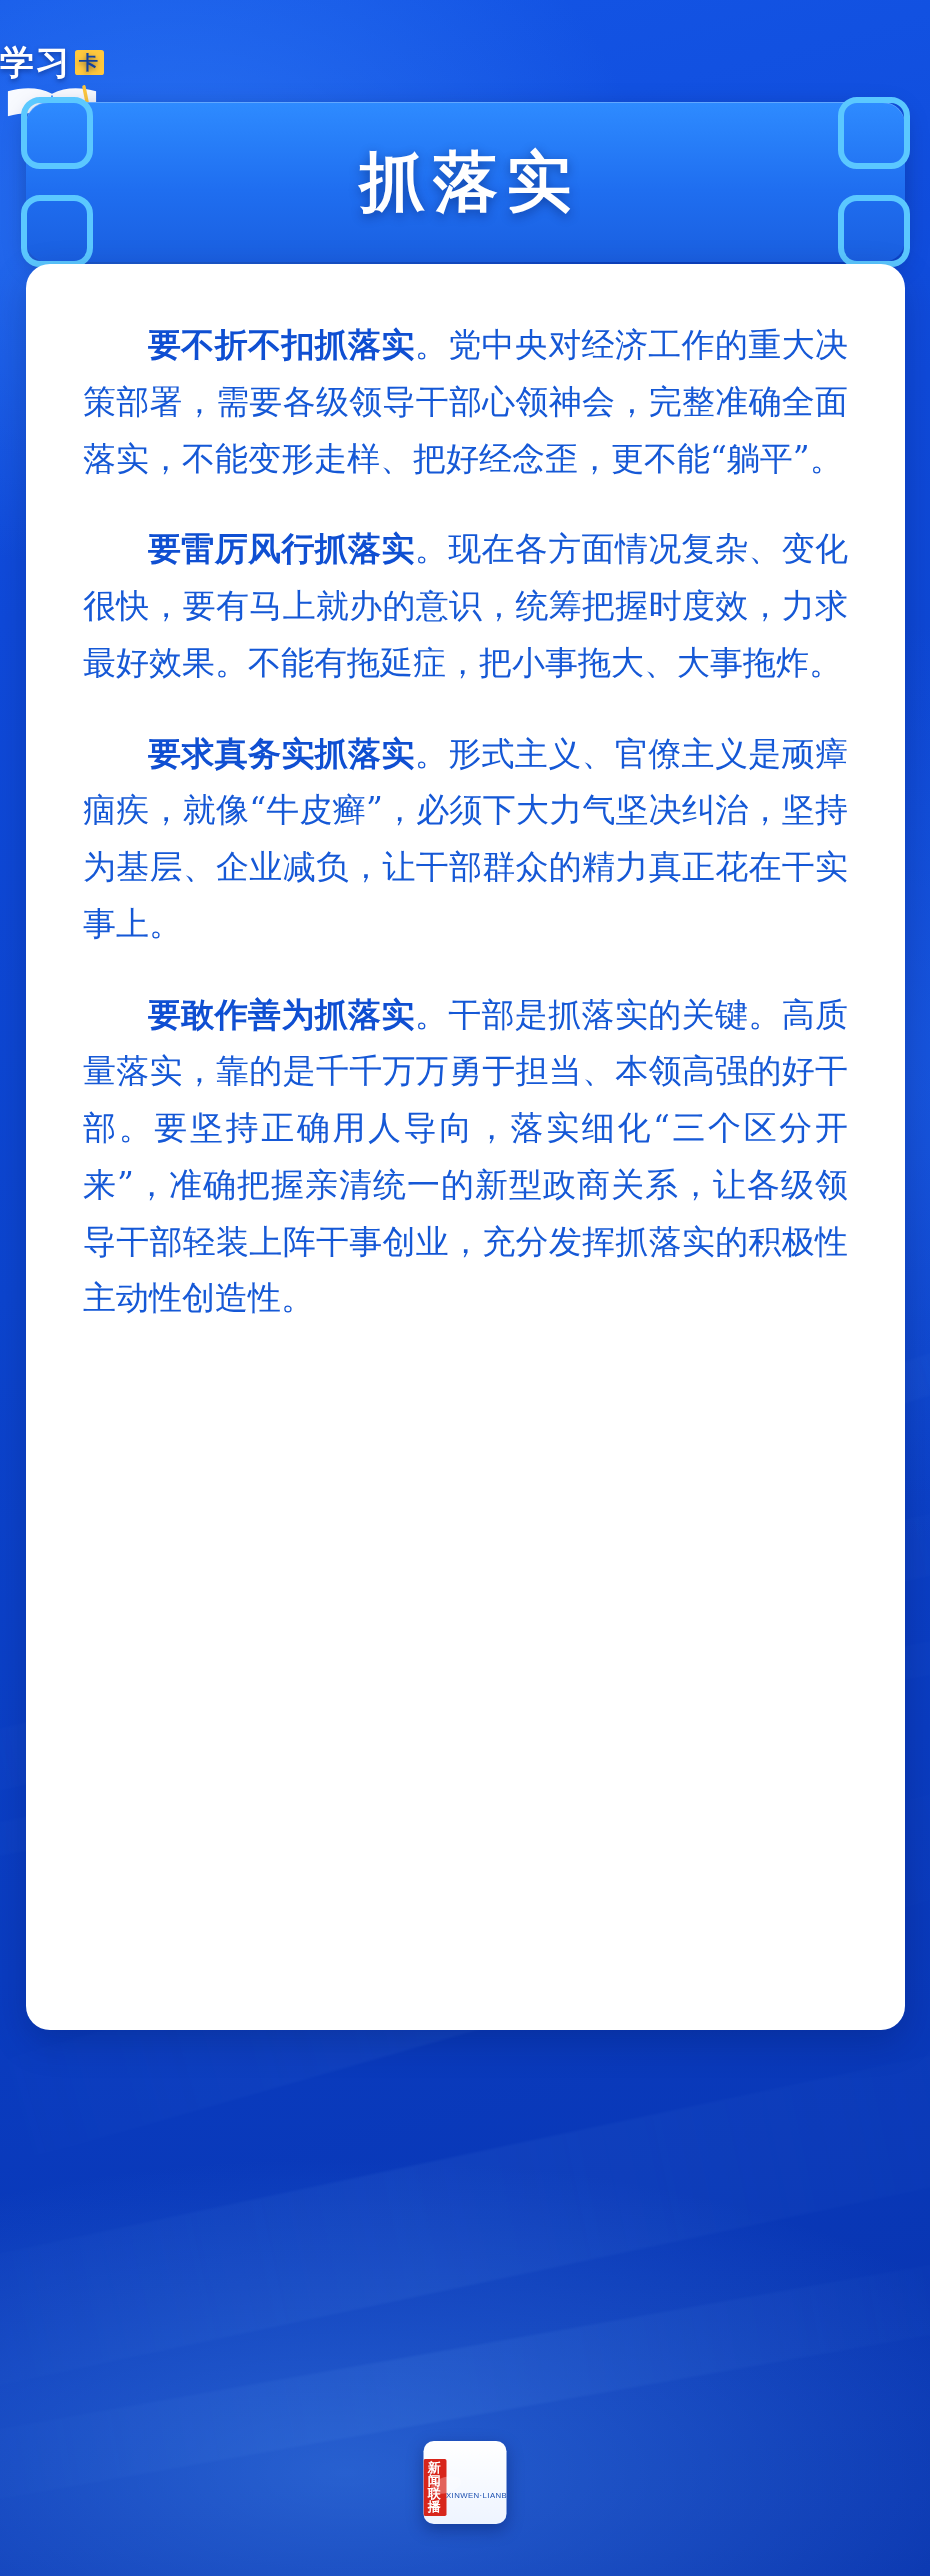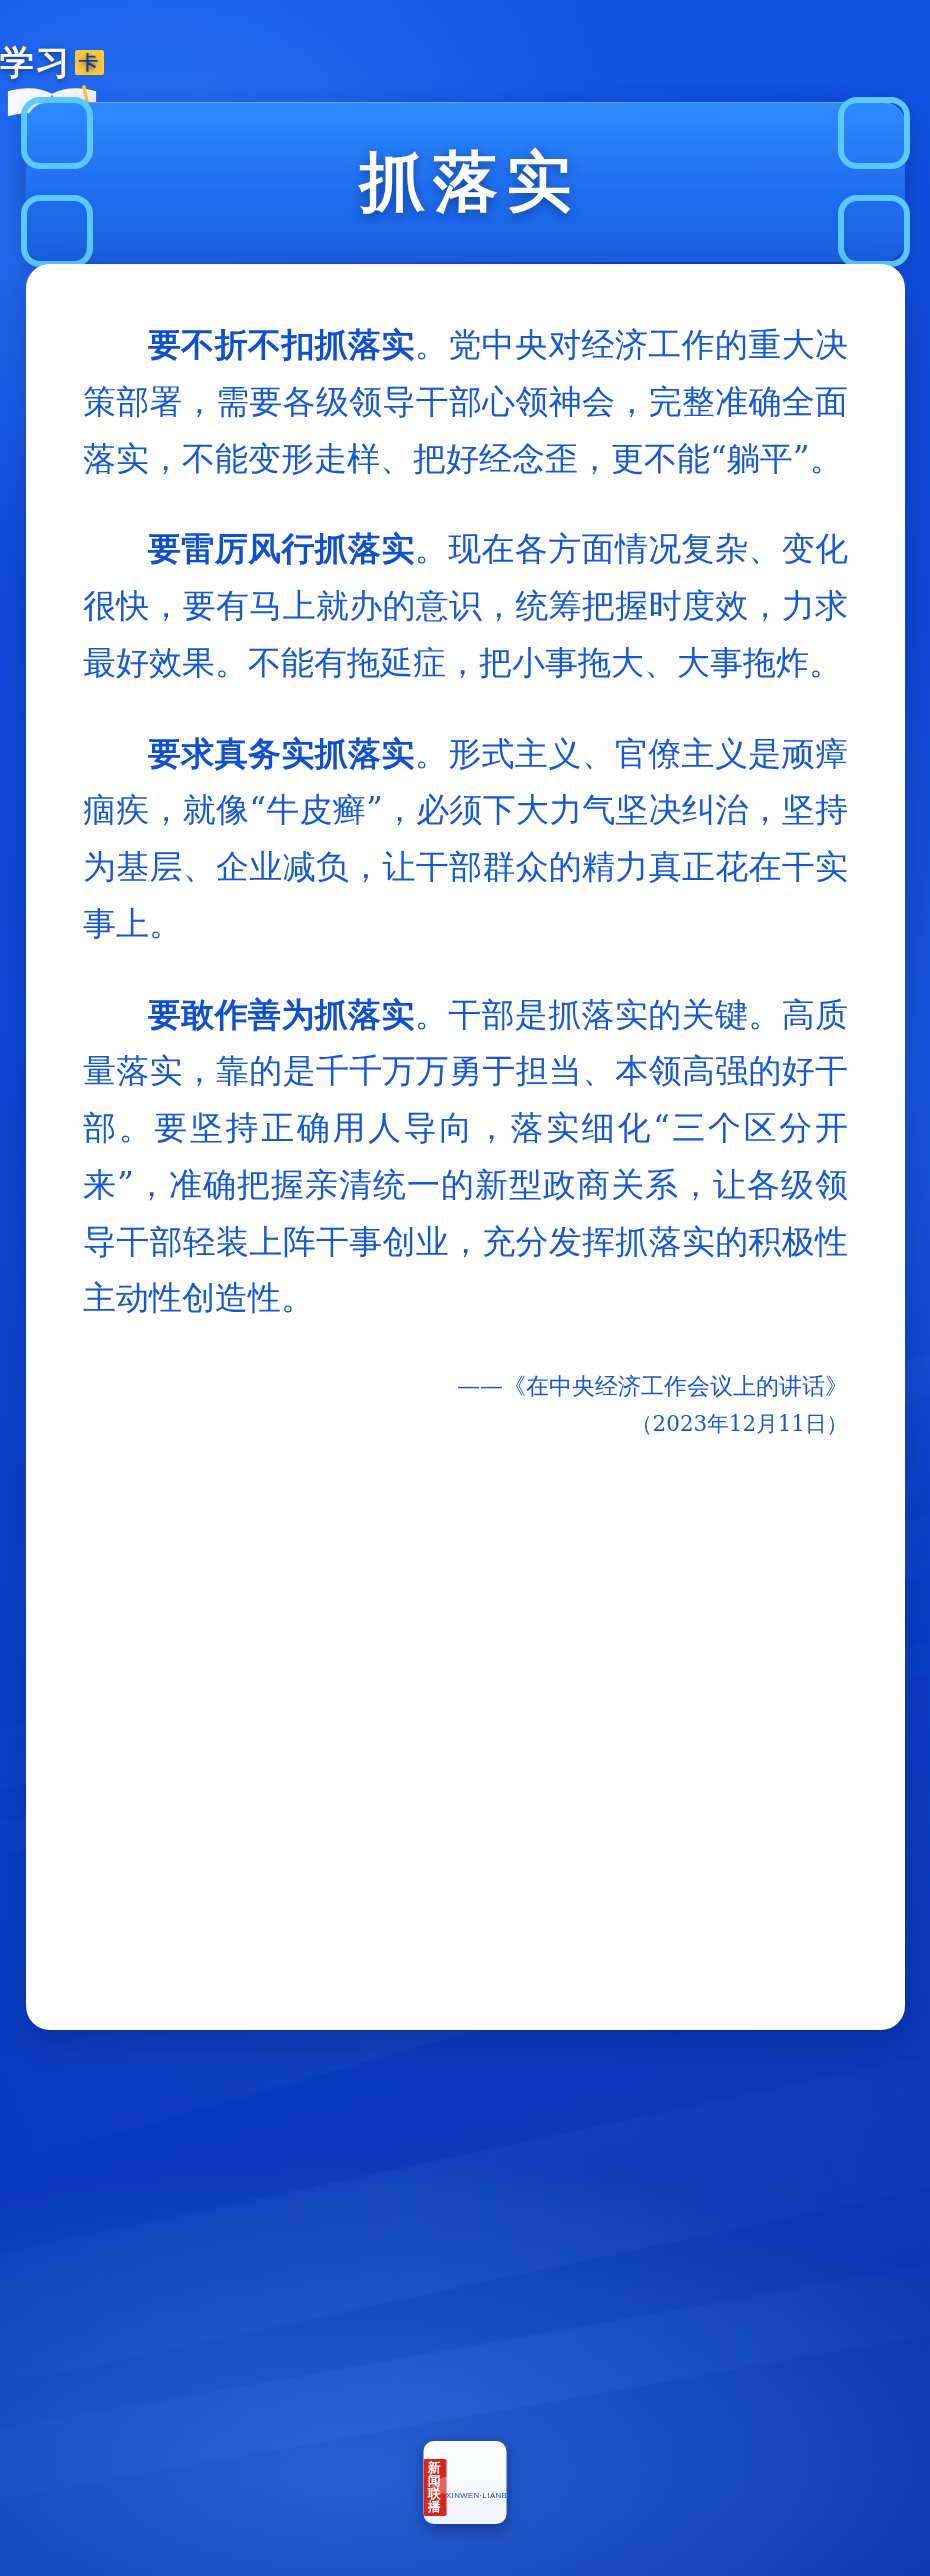--- a/index.html
+++ b/index.html
@@ -251,24 +251,20 @@
   </div>
 
   <div class="card">
     <div id="paragraphs">
         <p class="para"><span class="lead">要不折不扣抓落实</span><span class="">。党中央对经济工作的重大决策部署，需要各级领导干部心领神会，完整准确全面落实，</span><span class="u">不能变形走样、把好经念歪，更不能“躺平”</span><span class="">。</span></p>
         <p class="para"><span class="lead">要雷厉风行抓落实</span><span class="">。现在各方面情况复杂、变化很快，要有马上就办的意识，统筹把握时度效，力求最好效果。</span><span class="u">不能有拖延症，把小事拖大、大事拖炸</span><span class="">。</span></p>
         <p class="para"><span class="lead">要求真务实抓落实</span><span class="">。形式主义、官僚主义是顽瘴痼疾，就像“牛皮癣”，必须下大力气坚决纠治，</span><span class="u">坚持为基层、企业减负，让干部群众的精力真正花在干实事上</span><span class="">。</span></p>
         <p class="para"><span class="lead">要敢作善为抓落实</span><span class="">。干部是抓落实的关键。</span><span class="u">高质量落实，靠的是千千万万勇于担当、本领高强的好干部</span><span class="">。要坚持正确用人导向，落实细化“三个区分开来”，准确把握亲清统一的新型政商关系，</span><span class="u">让各级领导干部轻装上阵干事创业</span><span class="">，充分发挥抓落实的积极性主动性创造性。</span></p>
       </div>
 
-    <div class="source">
-      <div class="line1">——《在中央经济工作会议上的讲话》</div>
-      <div class="line2">（2023年12月11日）</div>
-    </div>
   </div>
 
   <div class="badge">
     <div class="globe"></div>
     <div class="bname">新闻联播</div>
     <div class="bsub">XINWEN·LIANBO</div>
   </div>
 
 </div>
 

